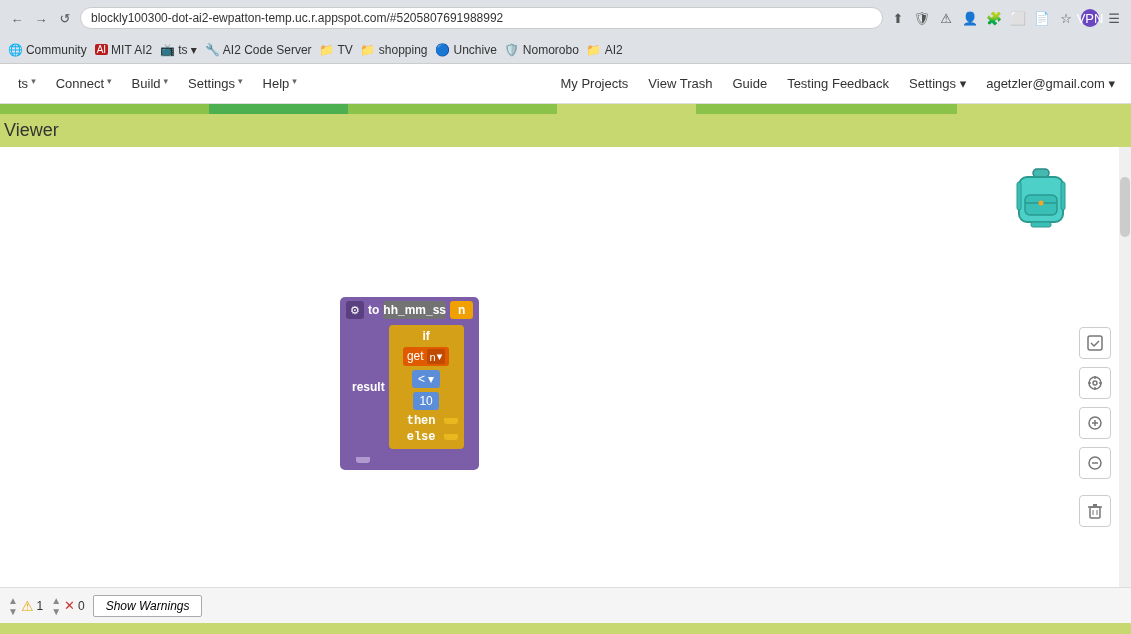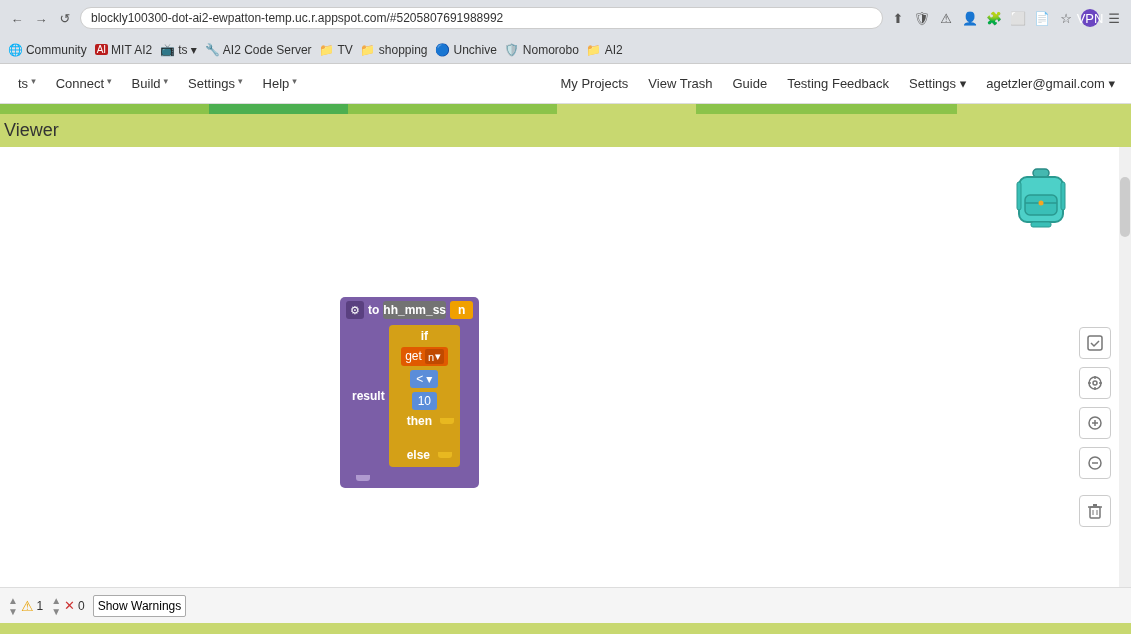--- a/index.html
+++ b/index.html
@@ -43,40 +43,40 @@
     .scrollbar-right { position: absolute; right: 0; top: 0; bottom: 0; width: 12px; background: #f0f0f0; }
     .scrollbar-thumb { position: absolute; top: 30px; right: 1px; width: 10px; height: 60px; background: #ccc; border-radius: 5px; }
     .tool-btn { width: 32px; height: 32px; border: 1px solid #ccc; border-radius: 4px; background: white; display: flex; align-items: center; justify-content: center; cursor: pointer; font-size: 16px; color: #555; }
 
     
     .bottom-bar { display: flex; align-items: center; gap: 8px; padding: 4px 8px; background: #f5f5f5; border-top: 1px solid #ddd; height: 36px; }
     .warning-item { display: flex; align-items: center; gap: 3px; }
     .warning-triangle { color: #e8a000; font-size: 14px; }
     .warning-x { color: #cc3333; font-size: 13px; }
     .warning-count { font-size: 12px; color: #333; }
-    .show-warnings-btn { border: 1px solid #aaa; background: white; padding: 3px 4px; font-size: 12px; cursor: pointer; border-radius: 2px; }
+    .show-warnings-btn { border: 1px solid #aaa; background: white; padding: 3px 12px; font-size: 12px; cursor: pointer; border-radius: 2px; font-style: italic; }
 
     
     .bottom-status { height: 22px; background: #c8d870; display: flex; align-items: center; padding: 0 8px; }
 
     
     .seg1 { background: #8bc34a; flex: 1.2; }
     .seg2 { background: #4caf50; flex: 0.8; }
     .seg3 { background: #8bc34a; flex: 1.2; }
     .seg4 { background: #c8d870; flex: 0.8; }
     .seg5 { background: #8bc34a; flex: 1.5; }
     .seg6 { background: #c8d870; flex: 1; }
     
     .purple-wrapper { background: #7b5ea7; border-radius: 5px; display: inline-flex; flex-direction: column; padding-bottom: 4px; }
     .purple-top { display: flex; align-items: center; gap: 4px; padding: 4px 6px; }
     .purple-body { padding: 2px 4px 2px 12px; display: flex; flex-direction: column; gap: 2px; }
     .purple-result-row { display: flex; align-items: center; gap: 4px; }
     .gold-if-block { background: #d4a017; border-radius: 4px; display: flex; flex-direction: column; padding: 2px; }
     .gold-if-top { display: flex; align-items: center; gap: 4px; padding: 2px 4px; flex-direction: column; }
-    .gold-if-body { padding: 1px 4px 2px 16px; display: flex; flex-direction: column; gap: 18px; }
+    .gold-if-body { padding: 1px 4px 2px 16px; display: flex; flex-direction: column; gap: 0; font-family: Liberation Mono, monospace; }
     .gold-then-row { display: flex; align-items: center; gap: 4px; padding: 1px 0; }
     .gold-else-row { display: flex; align-items: center; gap: 4px; padding: 1px 0; }
     .white-text { color: white; font-size: 12px; font-weight: bold; }
     .connector-bump { display: inline-block; width: 14px; height: 6px; background: #b09ad0; border-radius: 0 0 3px 3px; margin-left: 4px; }
     .connector-bump2 { display: inline-block; width: 14px; height: 6px; background: #e8b820; border-radius: 0 0 3px 3px; margin-left: 4px; }
 
     .compare-block { background: #5b8dd9; border-radius: 3px; padding: 2px 6px; display: flex; align-items: center; gap: 3px; font-size: 12px; color: white; }
   </style>
 </head>
 <body>

